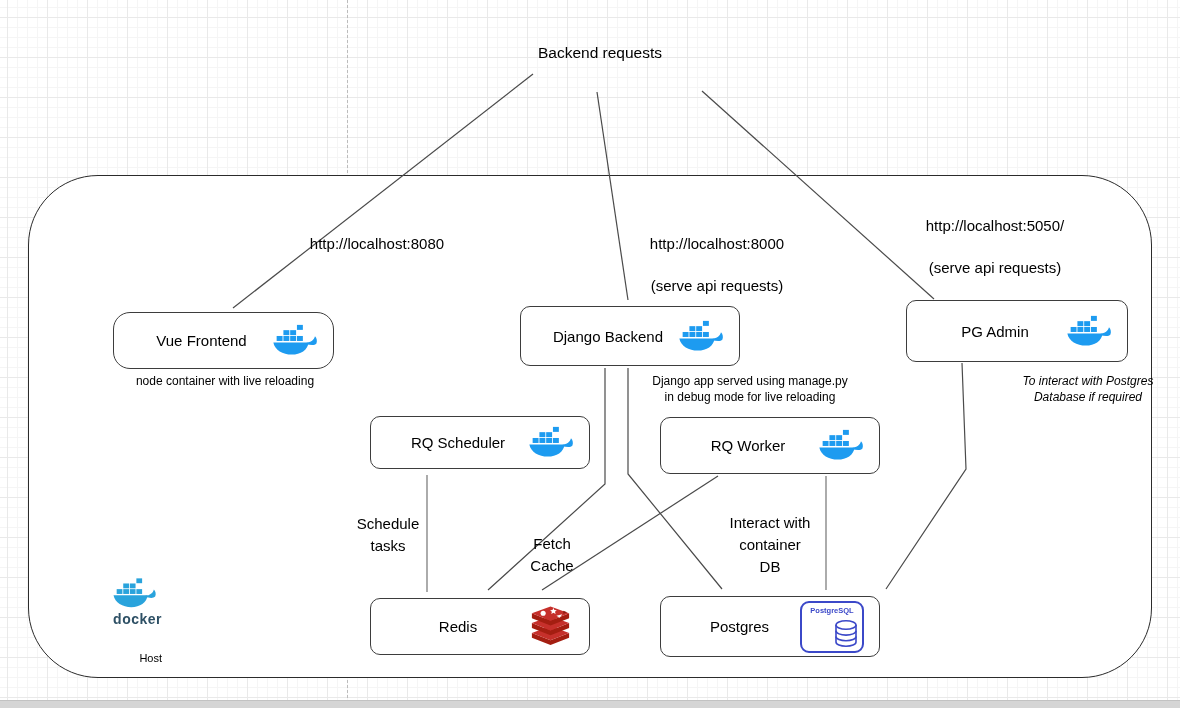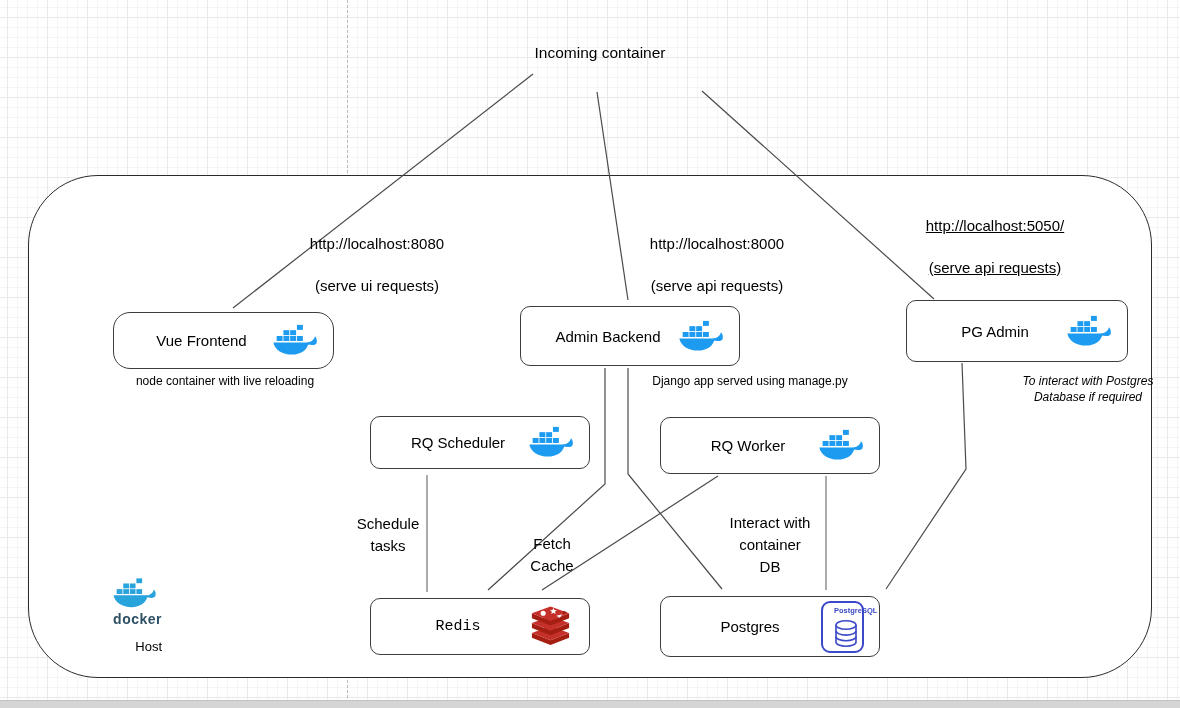--- a/index.html
+++ b/index.html
@@ -28,24 +28,24 @@
     font-size:15px;padding:0 15px 0 18px;
   }
   .node-label{flex:1;text-align:center;white-space:nowrap;}
   .docker-icon{width:47px;height:33px;flex:0 0 auto;}
   .title{position:absolute;text-align:center;font-size:15.5px;}
   .url-label{position:absolute;text-align:center;font-size:15px;line-height:21px;white-space:pre-line;}
   .note{position:absolute;text-align:center;font-size:12px;line-height:15.5px;color:#000;}
   .edge-label{position:absolute;text-align:center;font-size:15px;line-height:22px;}
   .hostlogo{position:absolute;left:98px;top:578px;width:64px;text-align:right;}
   .hostlogo .wordmark{font-size:14px;font-weight:bold;letter-spacing:.5px;color:#2e5065;margin-top:-2px;}
-  .hostlogo .hostlabel{font-size:13px;margin-top:12px;color:#000;}
+  .hostlogo .hostlabel{font-size:11px;margin-top:25px;color:#000;}
   .pg-icon{
-    width:43px;height:52px;flex:0 0 auto;border:2.5px solid #3b48c8;border-radius:9px;
-    box-sizing:border-box;position:relative;background:#fff;padding-left:11px;
+    width:64px;height:52px;flex:0 0 auto;border:2.5px solid #3b48c8;border-radius:9px;
+    box-sizing:border-box;position:relative;background:#fff;
   }
   .pg-icon .pg-text{font-size:7.5px;font-weight:bold;color:#3b48c8;text-align:center;margin-top:3px;white-space:nowrap;}
   .pg-icon svg{position:absolute;right:3px;bottom:2px;}
   .scrollbar{position:absolute;left:0;bottom:0;width:1180px;height:7px;background:#d5d5d5;border-top:1px solid #c2c2c2;}
 </style>
 </head>
 <body>
 
 <div class="canvas">
 
@@ -82,44 +82,43 @@
     <path d="M597 92 L628 300" stroke="#4a4a4a" stroke-width="1.2" marker-end="url(#arrd)"></path>
     <path d="M702 91 L934 299" stroke="#4a4a4a" stroke-width="1.2" marker-end="url(#arrd)"></path>
     <path d="M427 475 L427 592" stroke="#7f7f7f" stroke-width="1.3" marker-end="url(#arrg)"></path>
     <path d="M605 368 L605 484 L488 590" stroke="#4a4a4a" stroke-width="1.2" marker-end="url(#arrd)"></path>
     <path d="M628 368 L628 474 L722 589" stroke="#4a4a4a" stroke-width="1.2" marker-end="url(#arrd)"></path>
     <path d="M718 476 L542 590" stroke="#4a4a4a" stroke-width="1.2" marker-end="url(#arrd)"></path>
     <path d="M826 476 L826 590" stroke="#7f7f7f" stroke-width="1.3" marker-end="url(#arrg)"></path>
     <path d="M962 363 L966 469 L886 589" stroke="#4a4a4a" stroke-width="1.2" marker-end="url(#arrd)"></path>
   </svg>
 
-  <div class="title" style="left:480px;top:44px;width:240px;">Incoming container</div>
+  <div class="title" style="left:480px;top:44px;width:240px;">Backend requests</div>
 
   <div class="url-label" style="left:277px;top:212px;width:200px;">
     <div>http://localhost:8080</div>
-    <div>(serve ui requests)</div>
   </div>
   <div class="url-label" style="left:617px;top:212px;width:200px;">
     <div>http://localhost:8000</div>
     <div>(serve api requests)</div>
   </div>
-  <div class="url-label" style="left:895px;top:194px;width:200px;text-decoration:underline;">
+  <div class="url-label" style="left:895px;top:194px;width:200px;">
     <div>http://localhost:5050/</div>
     <div>(serve api requests)</div>
   </div>
 
   <div class="node" style="left:113px;top:312px;width:221px;height:57px;border-radius:17px;">
     <span class="node-label">Vue Frontend</span>
     <svg class="docker-icon" viewBox="0 0 50 34" style="color:#1d9bf0">
         <use href="#whale-sym"></use>
       </svg>
   </div>
 
   <div class="node" style="left:520px;top:306px;width:220px;height:60px;">
-    <span class="node-label">Admin Backend</span>
+    <span class="node-label">Django Backend</span>
     <svg class="docker-icon" viewBox="0 0 50 34" style="color:#1d9bf0">
         <use href="#whale-sym"></use>
       </svg>
   </div>
 
   <div class="node" style="left:906px;top:300px;width:222px;height:62px;">
     <span class="node-label">PG Admin</span>
     <svg class="docker-icon" viewBox="0 0 50 34" style="color:#1d9bf0">
         <use href="#whale-sym"></use>
       </svg>
@@ -132,21 +131,21 @@
       </svg>
   </div>
 
   <div class="node" style="left:660px;top:417px;width:220px;height:57px;justify-content:flex-end;">
     <span class="node-label">RQ Worker</span>
     <svg class="docker-icon" viewBox="0 0 50 34" style="color:#1d9bf0">
         <use href="#whale-sym"></use>
       </svg>
   </div>
 
-  <div class="node" style="left:370px;top:598px;width:220px;height:57px;font-family:Liberation Mono, monospace;">
+  <div class="node" style="left:370px;top:598px;width:220px;height:57px;">
     <span class="node-label">Redis</span>
     <svg width="47" height="42" viewBox="0 0 48 42">
       <g>
         <path d="M5 27 v5 l19 7.5 19 -7.5 v-5 l-19 7.5 z" fill="#a41e11"></path>
         <path d="M24 20 l19 7 -19 7.5 -19 -7.5 z" fill="#c6302b"></path>
         <path d="M5 17 v5 l19 7.5 19 -7.5 v-5 l-19 7.5 z" fill="#a41e11"></path>
         <path d="M24 10 l19 7 -19 7.5 -19 -7.5 z" fill="#c6302b"></path>
         <path d="M5 7 v5 l19 7.5 19 -7.5 v-5 l-19 7.5 z" fill="#a41e11"></path>
         <path d="M24 0 l19 7 -19 7.5 -19 -7.5 z" fill="#c6302b"></path>
         <circle cx="16.5" cy="7" r="2.6" fill="#fff"></circle>
@@ -168,20 +167,21 @@
           <path d="M3 11.8 c0 2.5 4.5 4.3 10 4.3 s10 -1.8 10 -4.3" fill="none"></path>
           <ellipse cx="13" cy="6" rx="10" ry="4.2"></ellipse>
         </g>
       </svg>
     </div>
   </div>
 
   <div class="note" style="left:110px;top:374px;width:230px;">node container with live reloading</div>
   <div class="note" style="left:632px;top:374px;width:236px;">
     <div>Django app served using manage.py</div>
+    <div>in debug mode for live reloading</div>
   </div>
   <div class="note" style="left:988px;top:374px;width:200px;font-style:italic;">
     <div>To interact with Postgres</div>
     <div>Database if required</div>
   </div>
 
   <div class="edge-label" style="left:328px;top:513px;width:120px;">
     <div>Schedule</div>
     <div>tasks</div>
   </div>

